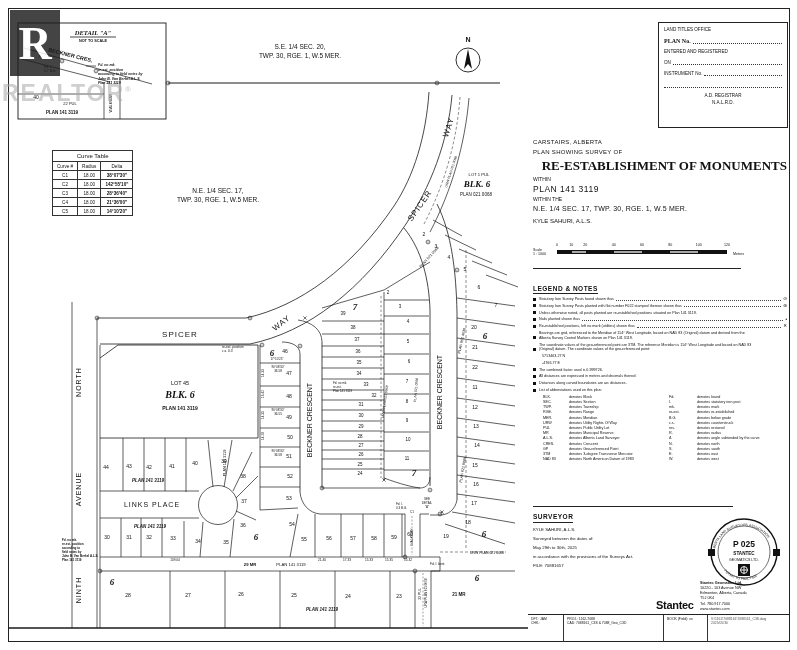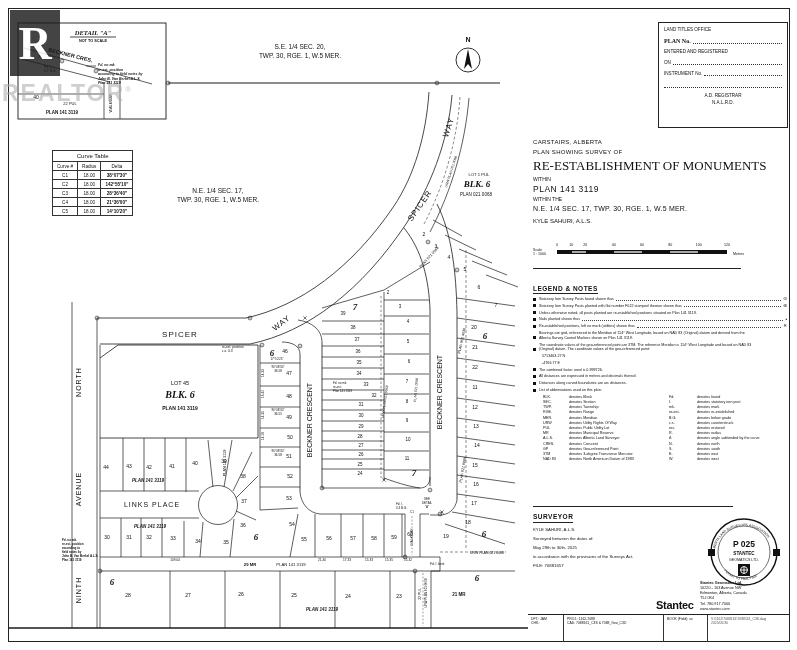--- a/index.html
+++ b/index.html
@@ -29,22 +29,22 @@
           padding:4px 5px;box-sizing:border-box;}
   .lt-row{display:flex;align-items:flex-end;margin-top:6px;}
   .lt-row .lbl{white-space:nowrap;margin-right:2px;}
   .lt-row .lbl.big{font-size:6px;font-weight:bold;font-family:"Liberation Serif",serif;}
   .dots{flex:1;border-bottom:1px dotted #333;height:3px;}
   .lt-center{text-align:center;margin-top:5px;}
 
   .title-block{left:533px;top:139px;width:254px;line-height:1;}
   .tb-city{font-size:6px;margin-bottom:4px;letter-spacing:.3px;}
   .tb-showing{font-size:6px;margin-bottom:4px;letter-spacing:.3px;}
-  .tb-main{font-family:"Liberation Serif",serif;font-weight:normal;font-size:13px;margin:2px 0 5px 0;
-           white-space:nowrap;}
+  .tb-main{font-family:"Liberation Serif",serif;font-weight:bold;font-size:13px;margin:2px 0 5px 0;
+           white-space:nowrap;text-align:right;}
   .tb-sm{font-size:5px;margin-bottom:3px;}
   .tb-plan{font-size:8.5px;margin-bottom:3px;letter-spacing:.5px;}
   .tb-q{font-size:7px;margin-bottom:6px;letter-spacing:.2px;}
   .tb-name{font-size:6px;margin-top:4px;}
 
   .scale-bar{left:533px;top:243px;width:255px;height:20px;font-size:3.6px;}
   .sb-wrap{display:flex;align-items:flex-end;}
   .sb-lab{width:24px;line-height:1.3;}
   .sb-barouter{position:relative;width:170px;height:14px;}
   .sb-ticks span{position:absolute;top:0;width:10px;text-align:center;}

